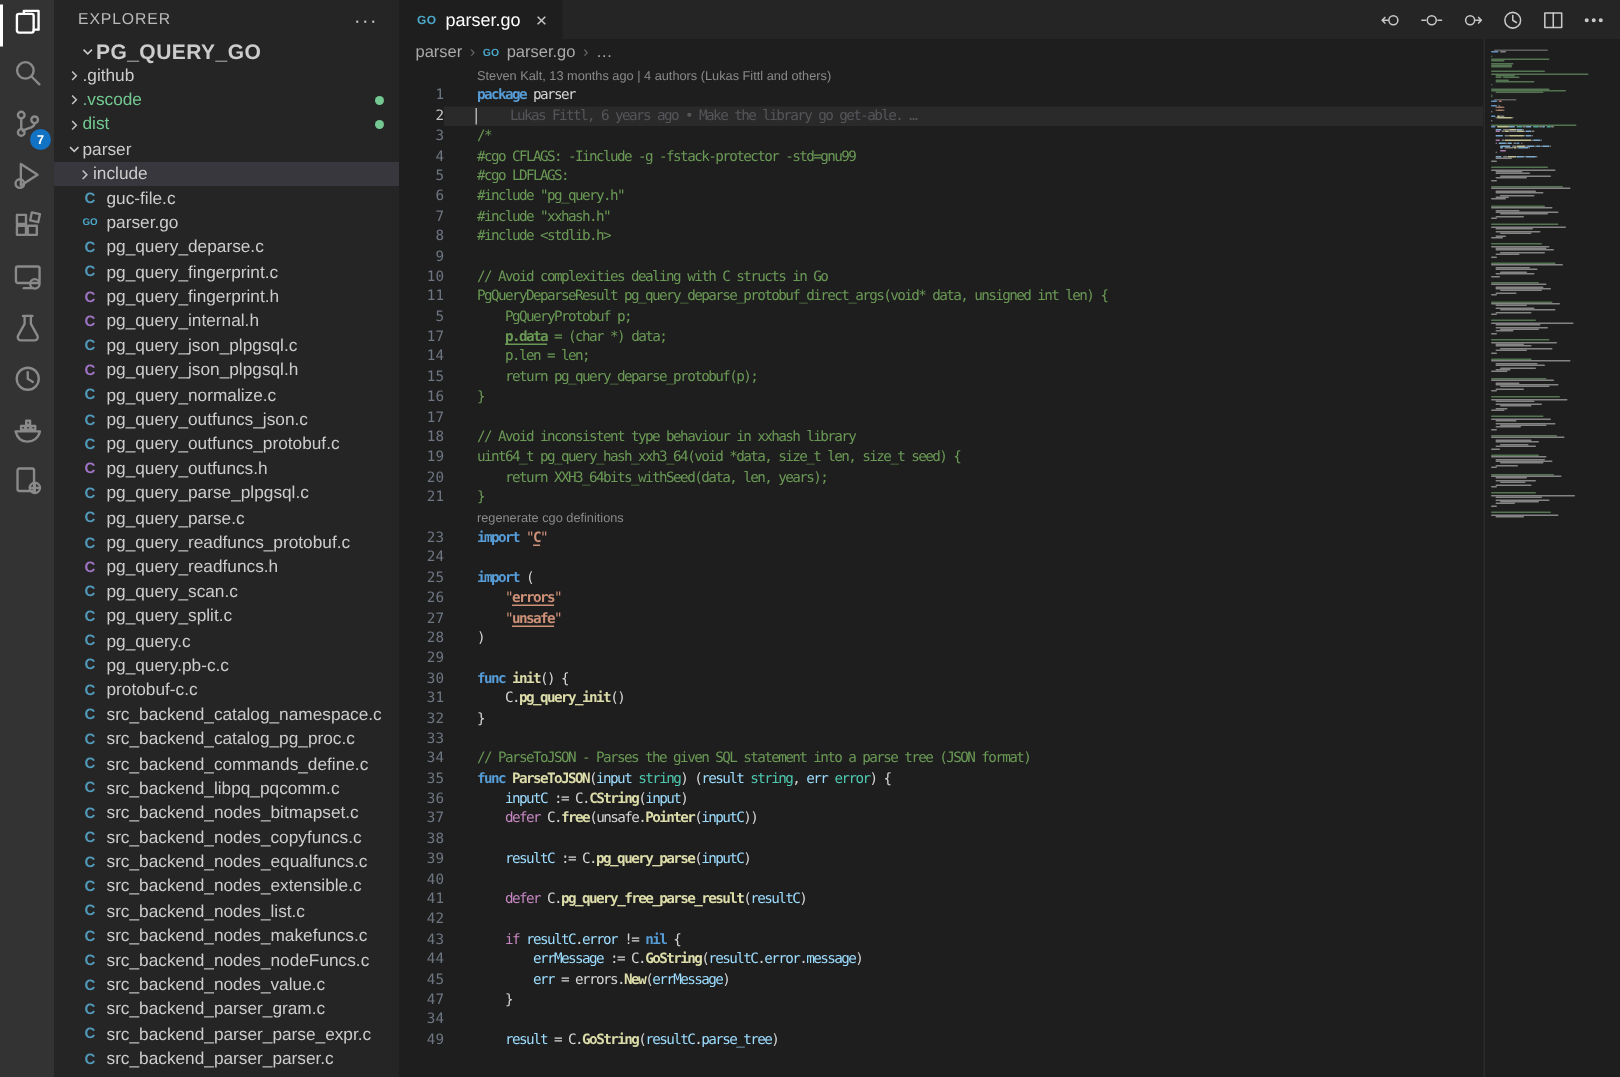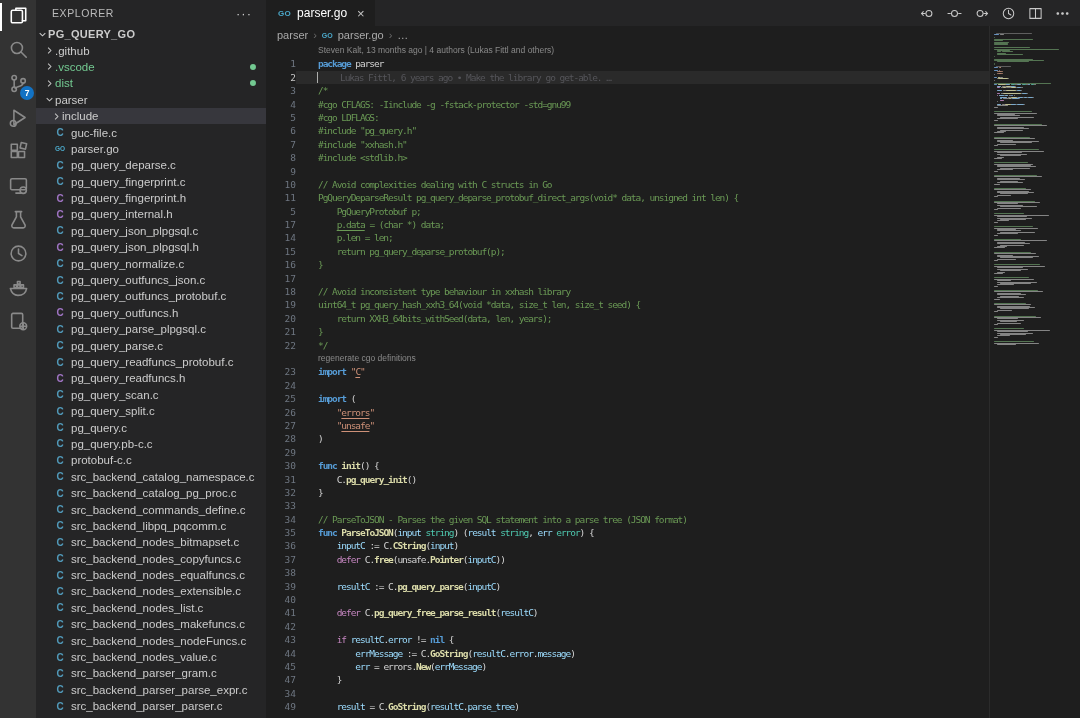--- a/index.html
+++ b/index.html
@@ -20,21 +20,21 @@
   
   .sidebar { position:absolute; left:36px; top:0; width:230px; height:718px; background:#252526; overflow:hidden; }
   .sb-header { height:26px; display:flex; align-items:center; justify-content:space-between; padding:0 14px 0 16px; }
   .sb-title { font-size:10.5px; letter-spacing:.6px; color:#bbbbbb; }
   .sb-more { color:#cccccc; font-size:13px; cursor:pointer; letter-spacing:1px; }
   .tree-row { height:16.4px; display:flex; align-items:center; font-size:11.5px; color:#cccccc;
               white-space:nowrap; cursor:pointer; }
   .tree-row.selected { background:#37373d; }
   .tree-row .twisty { width:12px; display:inline-flex; justify-content:center; color:#c5c5c5; flex:0 0 12px; }
   .tree-row .twisty svg { width:9px; height:9px; }
-  .root-row { font-weight:bold; font-size:11px; letter-spacing:.3px; padding-left:0; height:16.4px;
+  .root-row { font-weight:bold; font-size:14px; letter-spacing:.3px; padding-left:16px; height:16.4px;
               display:flex; align-items:center; cursor:pointer; color:#cccccc; }
   .root-row .twisty { width:12px; flex:0 0 12px; display:inline-flex; justify-content:center; }
   .root-row .twisty svg { width:9px; height:9px; }
   .d0 { padding-left:7px; }
   .d1 { padding-left:14px; }
   .file-row { padding-left:19px; }
   .fic { width:10px; flex:0 0 10px; margin-right:6px; font-weight:bold; font-size:10px; text-align:center; }
   .fic.c { color:#519aba; } .fic.h { color:#a074c4; }
   .fic.go { color:#4ba8c9; font-size:6.5px; letter-spacing:0; }
   .git-added { color:#73c991;text-align:center; }
@@ -64,21 +64,21 @@
   .ln-row { display:flex; height:13.4px; line-height:13.4px; white-space:pre; }
   .ln-num { flex:0 0 30px; text-align:right; color:#6e7681; letter-spacing:0; }
   .ln-num.cur { color:#c6c6c6; }
   .ln-text { flex:1; padding-left:22px; position:relative; }
   .ln-text.current { background:rgba(255,255,255,.055); }
   .cursor { position:absolute; left:21px; top:1px; bottom:1px; width:1px; background:#aeafad; }
   .blame { color:#55555a; padding-left:22px; }
   .s-p { color:#d4d4d4; } .s-c,.s-cu { color:#6a9955; } .s-k { color:#569cd6; font-weight:bold; }
   .s-kc { color:#c586c0; } .s-s,.s-su { color:#ce9178; } .s-f { color:#dcdcaa; font-weight:bold; }
   .s-v { color:#9cdcfe; } .s-t { color:#4ec9b0; }
-  .s-cu,.s-su { text-decoration:underline; text-underline-offset:2px; }
+  .s-cu,.s-su { text-decoration:underline; text-underline-offset:2px;font-weight:bold; }
 
   
   .minimap { position:absolute; right:0; top:26px; bottom:0; width:91px; background:#1e1e1e;
              border-left:1px solid #2b2b2b; cursor:pointer; }
   #mmc { position:absolute; left:4px; top:7px; right:2px; bottom:0; }
   #mmc .mb { position:absolute; height:1px; border-radius:.5px; opacity:.9; }
 </style>
 </head>
 <body>
 
@@ -430,21 +430,20 @@
         <div class="ln-row"><span class="ln-num">5</span><span class="ln-text"><span class="s-c">    PgQueryProtobuf p;</span></span></div>
         <div class="ln-row"><span class="ln-num">17</span><span class="ln-text"><span class="s-c">    </span><span class="s-cu">p.data</span><span class="s-c"> = (char *) data;</span></span></div>
         <div class="ln-row"><span class="ln-num">14</span><span class="ln-text"><span class="s-c">    p.len = len;</span></span></div>
         <div class="ln-row"><span class="ln-num">15</span><span class="ln-text"><span class="s-c">    return pg_query_deparse_protobuf(p);</span></span></div>
         <div class="ln-row"><span class="ln-num">16</span><span class="ln-text"><span class="s-c">}</span></span></div>
         <div class="ln-row"><span class="ln-num">17</span><span class="ln-text"></span></div>
         <div class="ln-row"><span class="ln-num">18</span><span class="ln-text"><span class="s-c">// Avoid inconsistent type behaviour in xxhash library</span></span></div>
         <div class="ln-row"><span class="ln-num">19</span><span class="ln-text"><span class="s-c">uint64_t pg_query_hash_xxh3_64(void *data, size_t len, size_t seed) {</span></span></div>
         <div class="ln-row"><span class="ln-num">20</span><span class="ln-text"><span class="s-c">    return XXH3_64bits_withSeed(data, len, years);</span></span></div>
         <div class="ln-row"><span class="ln-num">21</span><span class="ln-text"><span class="s-c">}</span></span></div>
-        <div class="ln-row"><span class="ln-num">22</span><span class="ln-text"><span class="s-c">*/</span></span></div>
         <div class="lens">regenerate cgo definitions</div>
         <div class="ln-row"><span class="ln-num">23</span><span class="ln-text"><span class="s-k">import</span><span class="s-p"> </span><span class="s-s">"</span><span class="s-su">C</span><span class="s-s">"</span></span></div>
         <div class="ln-row"><span class="ln-num">24</span><span class="ln-text"></span></div>
         <div class="ln-row"><span class="ln-num">25</span><span class="ln-text"><span class="s-k">import</span><span class="s-p"> (</span></span></div>
         <div class="ln-row"><span class="ln-num">26</span><span class="ln-text"><span class="s-p">    </span><span class="s-s">"</span><span class="s-su">errors</span><span class="s-s">"</span></span></div>
         <div class="ln-row"><span class="ln-num">27</span><span class="ln-text"><span class="s-p">    </span><span class="s-s">"</span><span class="s-su">unsafe</span><span class="s-s">"</span></span></div>
         <div class="ln-row"><span class="ln-num">28</span><span class="ln-text"><span class="s-p">)</span></span></div>
         <div class="ln-row"><span class="ln-num">29</span><span class="ln-text"></span></div>
         <div class="ln-row"><span class="ln-num">30</span><span class="ln-text"><span class="s-k">func</span><span class="s-p"> </span><span class="s-f">init</span><span class="s-p">() {</span></span></div>
         <div class="ln-row"><span class="ln-num">31</span><span class="ln-text"><span class="s-p">    C.</span><span class="s-f">pg_query_init</span><span class="s-p">()</span></span></div>

